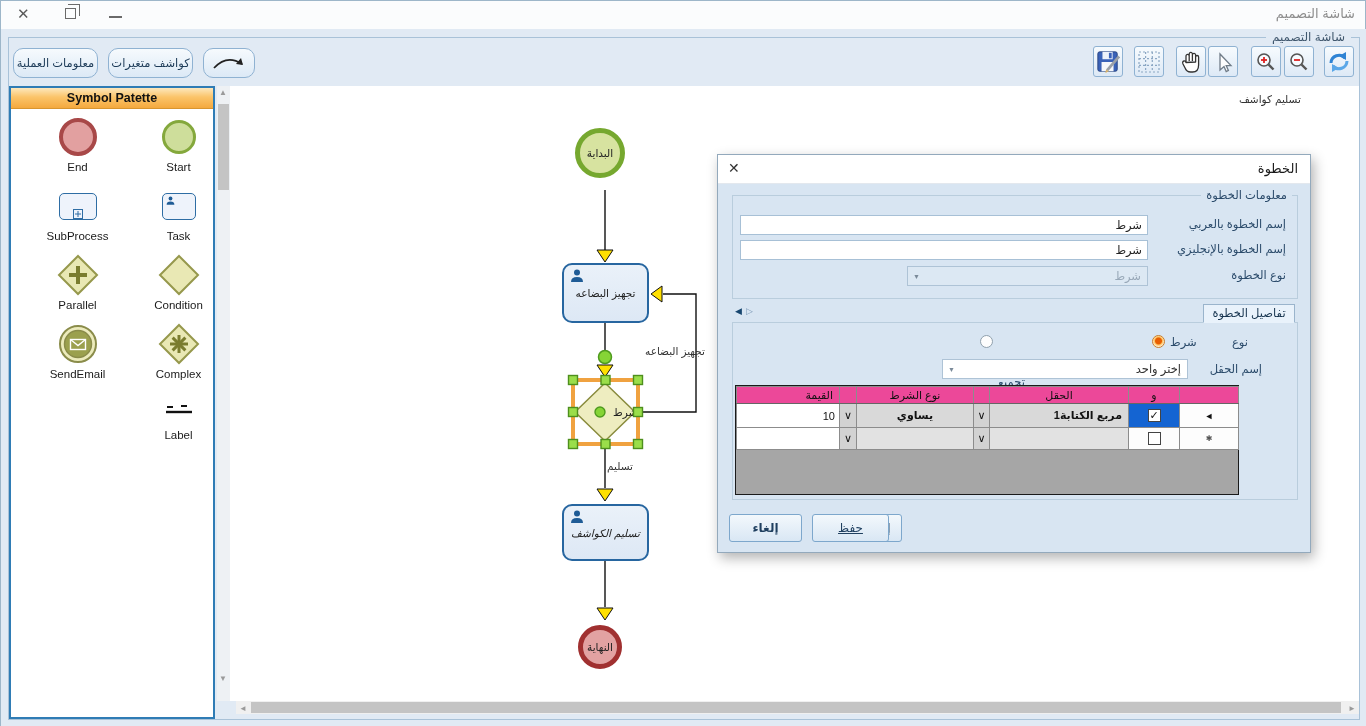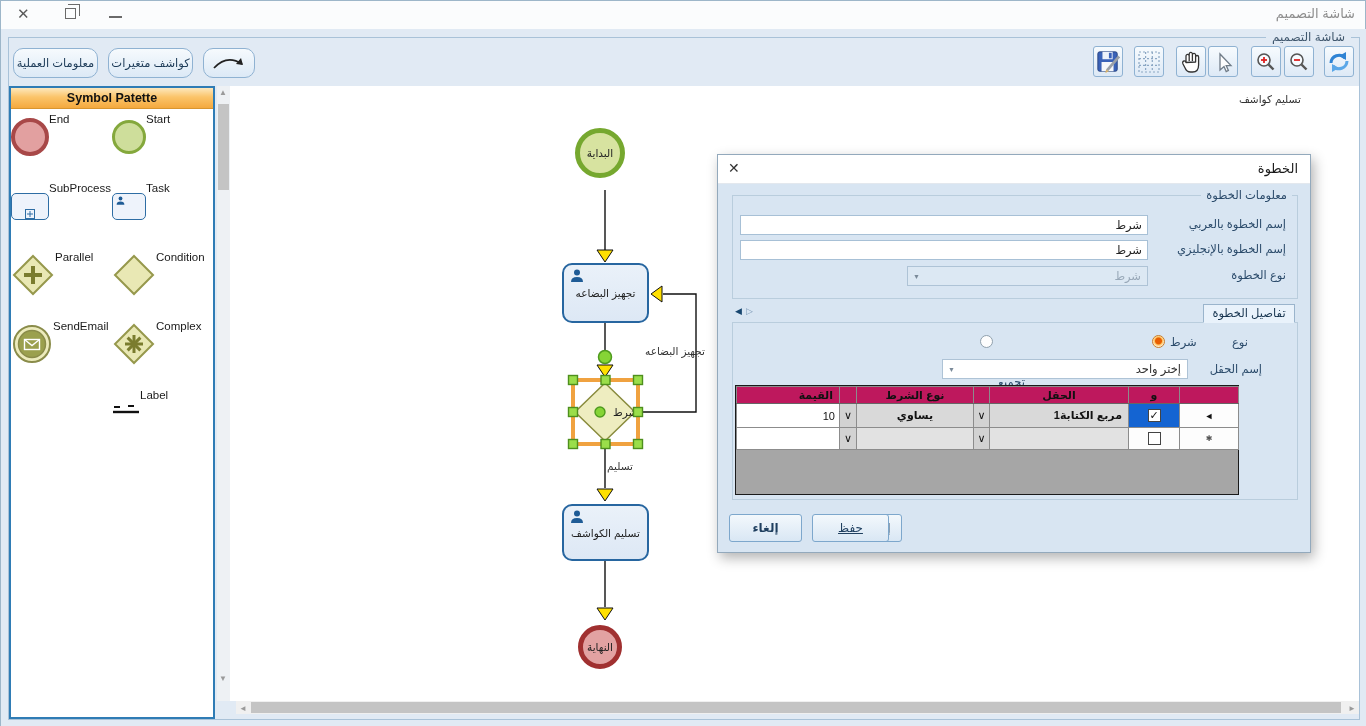--- a/index.html
+++ b/index.html
@@ -22,21 +22,21 @@
   .btn { position:absolute; height:30px; border:1px solid #8fb2d2; border-radius:10px;
     background:linear-gradient(#f6fafd,#dce9f6); font-size:11.5px; color:#1c3a57;
     display:flex; align-items:center; justify-content:center; cursor:default; }
   .ibtn { position:absolute; top:45px; width:30px; height:31px; border:1px solid #8fb2d2; border-radius:3px;
     background:linear-gradient(#f7fbfe,#dde9f6); display:flex; align-items:center; justify-content:center; }
   
   .palette { position:absolute; left:8px; top:85px; width:206px; height:633px; background:#ffffff; border:2px solid #2f7cb5; z-index:4; }
   .pal-header { height:21px; background:linear-gradient(#fde8bd,#fbc46a 45%,#f4a93e); border-bottom:1px solid #d8952f;
     text-align:center; font-size:12.5px; font-weight:bold; color:#111; line-height:20px; }
   .pal-grid { display:grid; grid-template-columns:1fr 1fr; padding-top:4px; }
-  .pal-item { height:69px; display:flex; flex-direction:row; align-items:flex-start; justify-content:flex-start; }
+  .pal-item { height:69px; display:flex; flex-direction:column; align-items:center; justify-content:flex-start;padding-left:32px; }
   .pal-ico { height:48px; display:flex; align-items:center; justify-content:center; }
   .pal-label { font-size:11.5px; color:#1a1a1a; }
   .circ-end { width:38px; height:38px; border-radius:50%; background:#e2a0a0; border:4px solid #a84848; }
   .circ-start { width:34px; height:34px; border-radius:50%; background:#cede9b; border:3px solid #84a83c; }
   .mini-task { position:relative; width:38px; height:27px; border:1.5px solid #2e6da4; border-radius:5px; background:#eef3fb; }
   
   .vscroll { position:absolute; left:216px; top:85px; width:13px; height:615px; background:#eef1f4; z-index:3; }
   .vthumb { position:absolute; left:1px; top:18px; width:11px; height:86px; background:#c4c4c4; }
   .sarrow { position:absolute; color:#9a9a9a; font-size:8px; }
   .hscroll { position:absolute; left:235px; top:700px; width:1123px; height:13px; background:#f0f0f0; z-index:3; }
@@ -68,21 +68,21 @@
   .tabnav { position:absolute; left:17px; top:151px; font-size:9px; color:#17466f; letter-spacing:4px; }
   .tabpanel { position:absolute; left:14px; top:167px; width:566px; height:178px; border:1px solid #b9cddd; }
   .radio { position:absolute; width:13px; height:13px; border-radius:50%; background:#fdfdfd; border:1px solid #8fa0ad; }
   .radio.sel { border-color:#c87c28; background:radial-gradient(circle at 50% 45%, #e85d00 0 3px, #ffc25e 4px, #fff7ea 6px); }
   .rlabel { position:absolute; font-size:11.5px; color:#2b4b6b; }
   .addbtn { position:absolute; left:132px; top:202px; width:52px; height:24px; }
   
   .gridwrap { position:absolute; left:17px; top:230px; width:504px; height:110px; background:#a6a6a6; border:1px solid #1a1a1a; }
   table.grid { border-collapse:collapse; table-layout:fixed; width:502px; }
   table.grid td { border:1px solid #8c8c8c; font-size:11px; color:#111; overflow:hidden; white-space:nowrap; height:22px; padding:0; }
-  table.grid tr.hdr td { height:17px; background:#be185d; font-weight:bold; text-align:center; border-bottom:1px solid #666; }
+  table.grid tr.hdr td { height:17px; background:#ec4899; font-weight:normal; text-align:center; border-bottom:1px solid #666; }
   .c-val { background:#fff; text-align:right; padding-right:4px !important; }
   .c-dd { background:#d2d2d2; text-align:center; color:#444; font-size:8px; }
   .c-gray { background:#d9d9d9; }
   .c-gray2 { background:#e2e2e2; }
   .c-and-sel { background:#1464d2; }
   .c-rowhdr { background:#fdfdfd; text-align:center; color:#222; }
   .cb { display:inline-block; width:13px; height:13px; background:#fff; border:1.5px solid #444; line-height:11px; font-size:11px; text-align:center; color:#111; vertical-align:middle; }
   .dlg-btn { position:absolute; top:359px; height:28px; border:1px solid #7da7cc; border-radius:3px;
     background:linear-gradient(#f3f8fc,#d9e7f4); font-size:12px; color:#1f3f5f; display:flex; align-items:center; justify-content:center; }
   .float-label { position:absolute; z-index:2; font-size:10.5px; color:#333; }
@@ -217,21 +217,21 @@
   <div class="node n-start">
       <span>البداية</span>
     </div>
   <div class="node n-task" style="left:561px;top:262px;height:60px;">
     <svg class="person" width="14" height="13" viewBox="0 0 14 13">
       <circle cx="7" cy="3.4" r="3" fill="#1f5c96"></circle>
         <path d="M1,13 q0,-5 6,-5 q6,0 6,5 Z" fill="#1f5c96"></path>
     </svg>
     <span>تجهيز البضاعه</span>
   </div>
-  <div class="node n-task" style="left:561px;top:503px;height:57px;">
+  <div class="node n-task" style="left:561px;top:503px;height:57px;font-style:italic;">
     <svg class="person" width="14" height="13" viewBox="0 0 14 13">
       <circle cx="7" cy="3.4" r="3" fill="#1f5c96"></circle>
         <path d="M1,13 q0,-5 6,-5 q6,0 6,5 Z" fill="#1f5c96"></path>
     </svg>
     <span>تسليم الكواشف</span>
   </div>
   <div class="node n-end">
       <span>النهاية</span>
     </div>
   <div class="edge-label" style="left:644px;top:344px;">تجهيز البضاعه</div>

